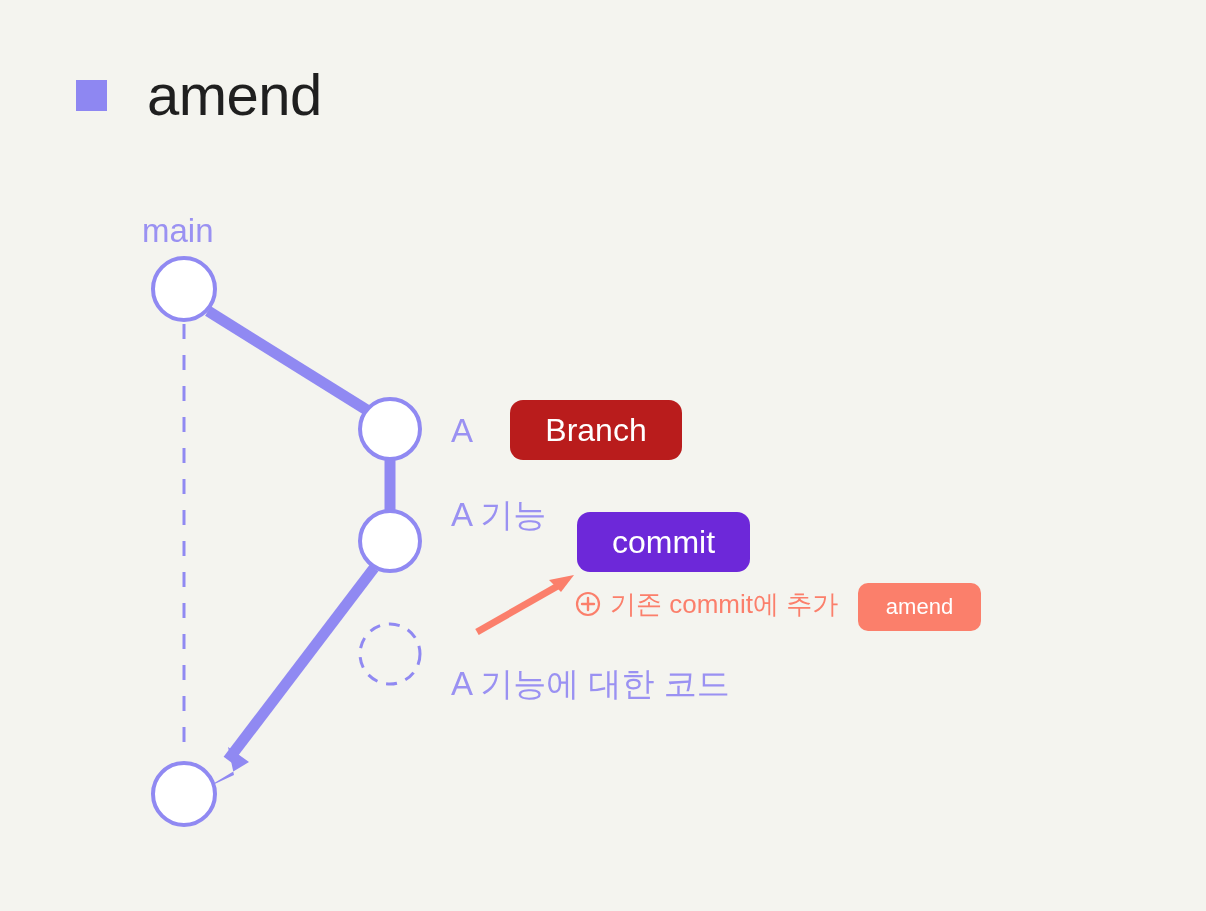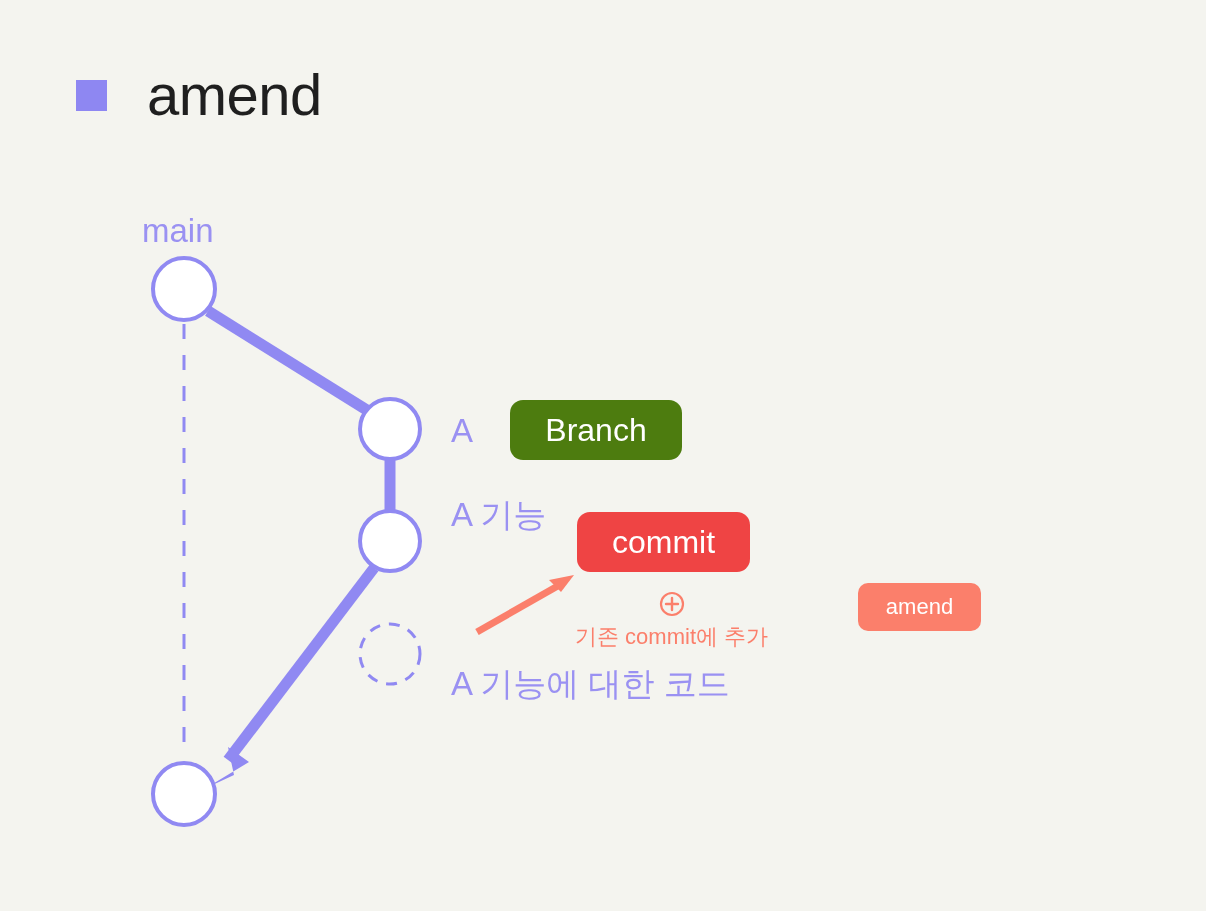--- a/index.html
+++ b/index.html
@@ -67,50 +67,49 @@
     display: flex;
     align-items: center;
     justify-content: center;
     border-radius: 13px;
     color: #ffffff;
     white-space: nowrap;
   }
   #pill-branch {
     left: 510px;  top: 400px;
     width: 172px; height: 60px;
-    background: #4d7c0f;
+    background: #b91c1c;
     font-size: 32px;
   }
   #pill-commit {
     left: 577px;  top: 512px;
     width: 173px; height: 60px;
-    background: #ef4444;
+    background: #6d28d9;
     font-size: 32px;
   }
   #pill-amend {
     left: 858px;  top: 583px;
     width: 123px; height: 48px;
     background: #fb7f6b;
     font-size: 22px;
     border-radius: 10px;
   }
 
   
   #amend-note {
     position: absolute;
     left: 575px;
     top: 591px;
     display: flex;
     align-items: center;
     gap: 9px;
     color: #fb7f6b;
-    font-size: 22px;
+    font-size: 26px;
     white-space: nowrap;
     line-height: 1;
-    flex-direction: column;
   }
   #amend-plus-icon {
     width: 26px;
     height: 26px;
     flex: 0 0 auto;
     display: block;
   }
 </style>
 </head>
 <body>

